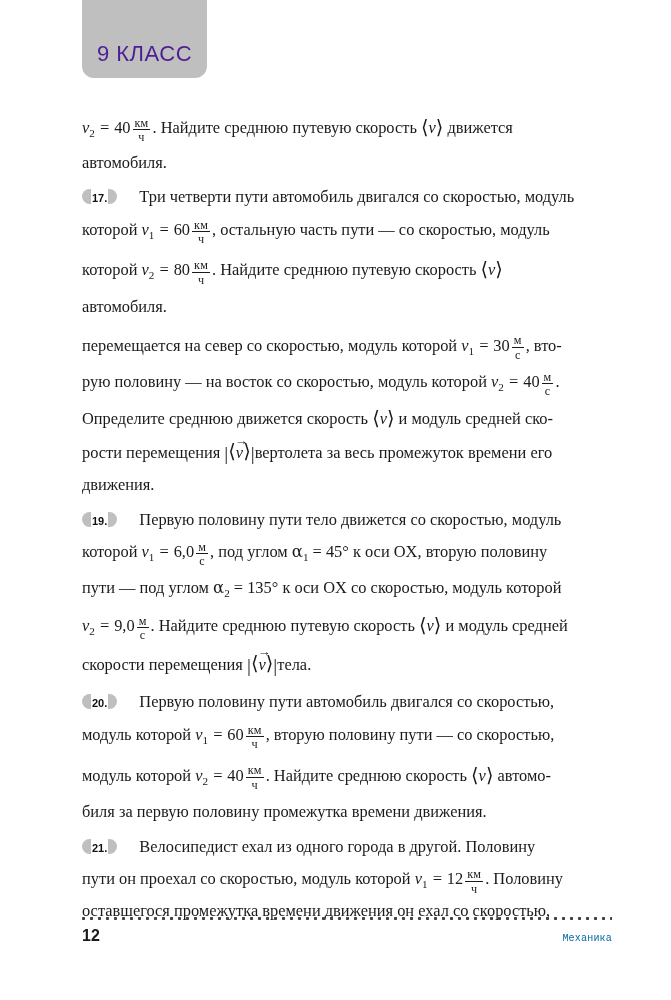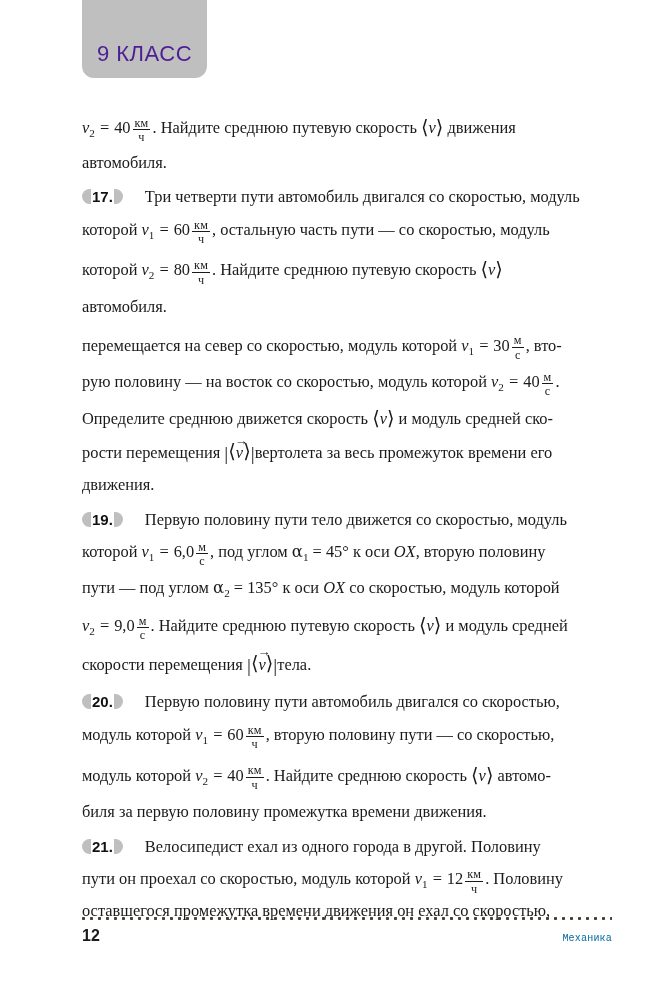--- a/index.html
+++ b/index.html
@@ -60,21 +60,21 @@
   .para + .para { margin-top: 2px; }
 
   .blk { margin-bottom: 7px; }
 
   
   .exnum {
     display: inline-block;
     white-space: nowrap;
     font-family: "Liberation Sans", "DejaVu Sans", sans-serif;
     font-weight: bold;
-    font-size: 15px;
+    font-size: 11px;
     color: #111111;
     position: relative;
     margin-right: 22px;
   }
   .exnum .brk {
     display: inline-block;
     width: 9px;
     height: 15px;
     background: #bfbfbf;
     vertical-align: -2px;
@@ -155,21 +155,21 @@
   .abs {
     white-space: nowrap;
     font-style: normal;
   }
   .abs .bar {
     font-size: 1.2em;
     vertical-align: -0.08em;
   }
 
   .alpha { font-style: normal; font-family: "DejaVu Serif", serif; }
-  .ital-ox { font-style: italic; }
+  .ital-ox { }
 
   
   .footer {
     position: absolute;
     left: 82px;
     top: 917px;
     width: 530px;
   }
   .dotrule {
     height: 3px;
@@ -208,21 +208,21 @@
 <div class="grade-tab">
   <div class="grade-tab-label">9 КЛАСС</div>
 </div>
 
 <div class="page-body">
 
   <div class="blk">
     <div class="para med">
       <span class="m"><i>v</i><sub>2</sub> = <span class="num-lit">40</span></span><span class="frac"><span class="n">км</span><span class="d">ч</span></span><span>. Найдите среднюю путевую скорость</span>
       <span class="avg"><span class="br">⟨</span><span class="inner">v</span><span class="br">⟩</span></span>
-      <span>движения</span>
+      <span>движется</span>
     </div>
     <div class="para norm">автомобиля.</div>
   </div>
 
   <div class="blk">
     <div class="para norm">
       <span class="exnum"><span class="brk l"></span><span class="num">17.</span><span class="brk r"></span></span><span>Три четверти пути автомобиль двигался со скоростью, модуль</span>
     </div>
     <div class="para med">
       <span>которой</span>

